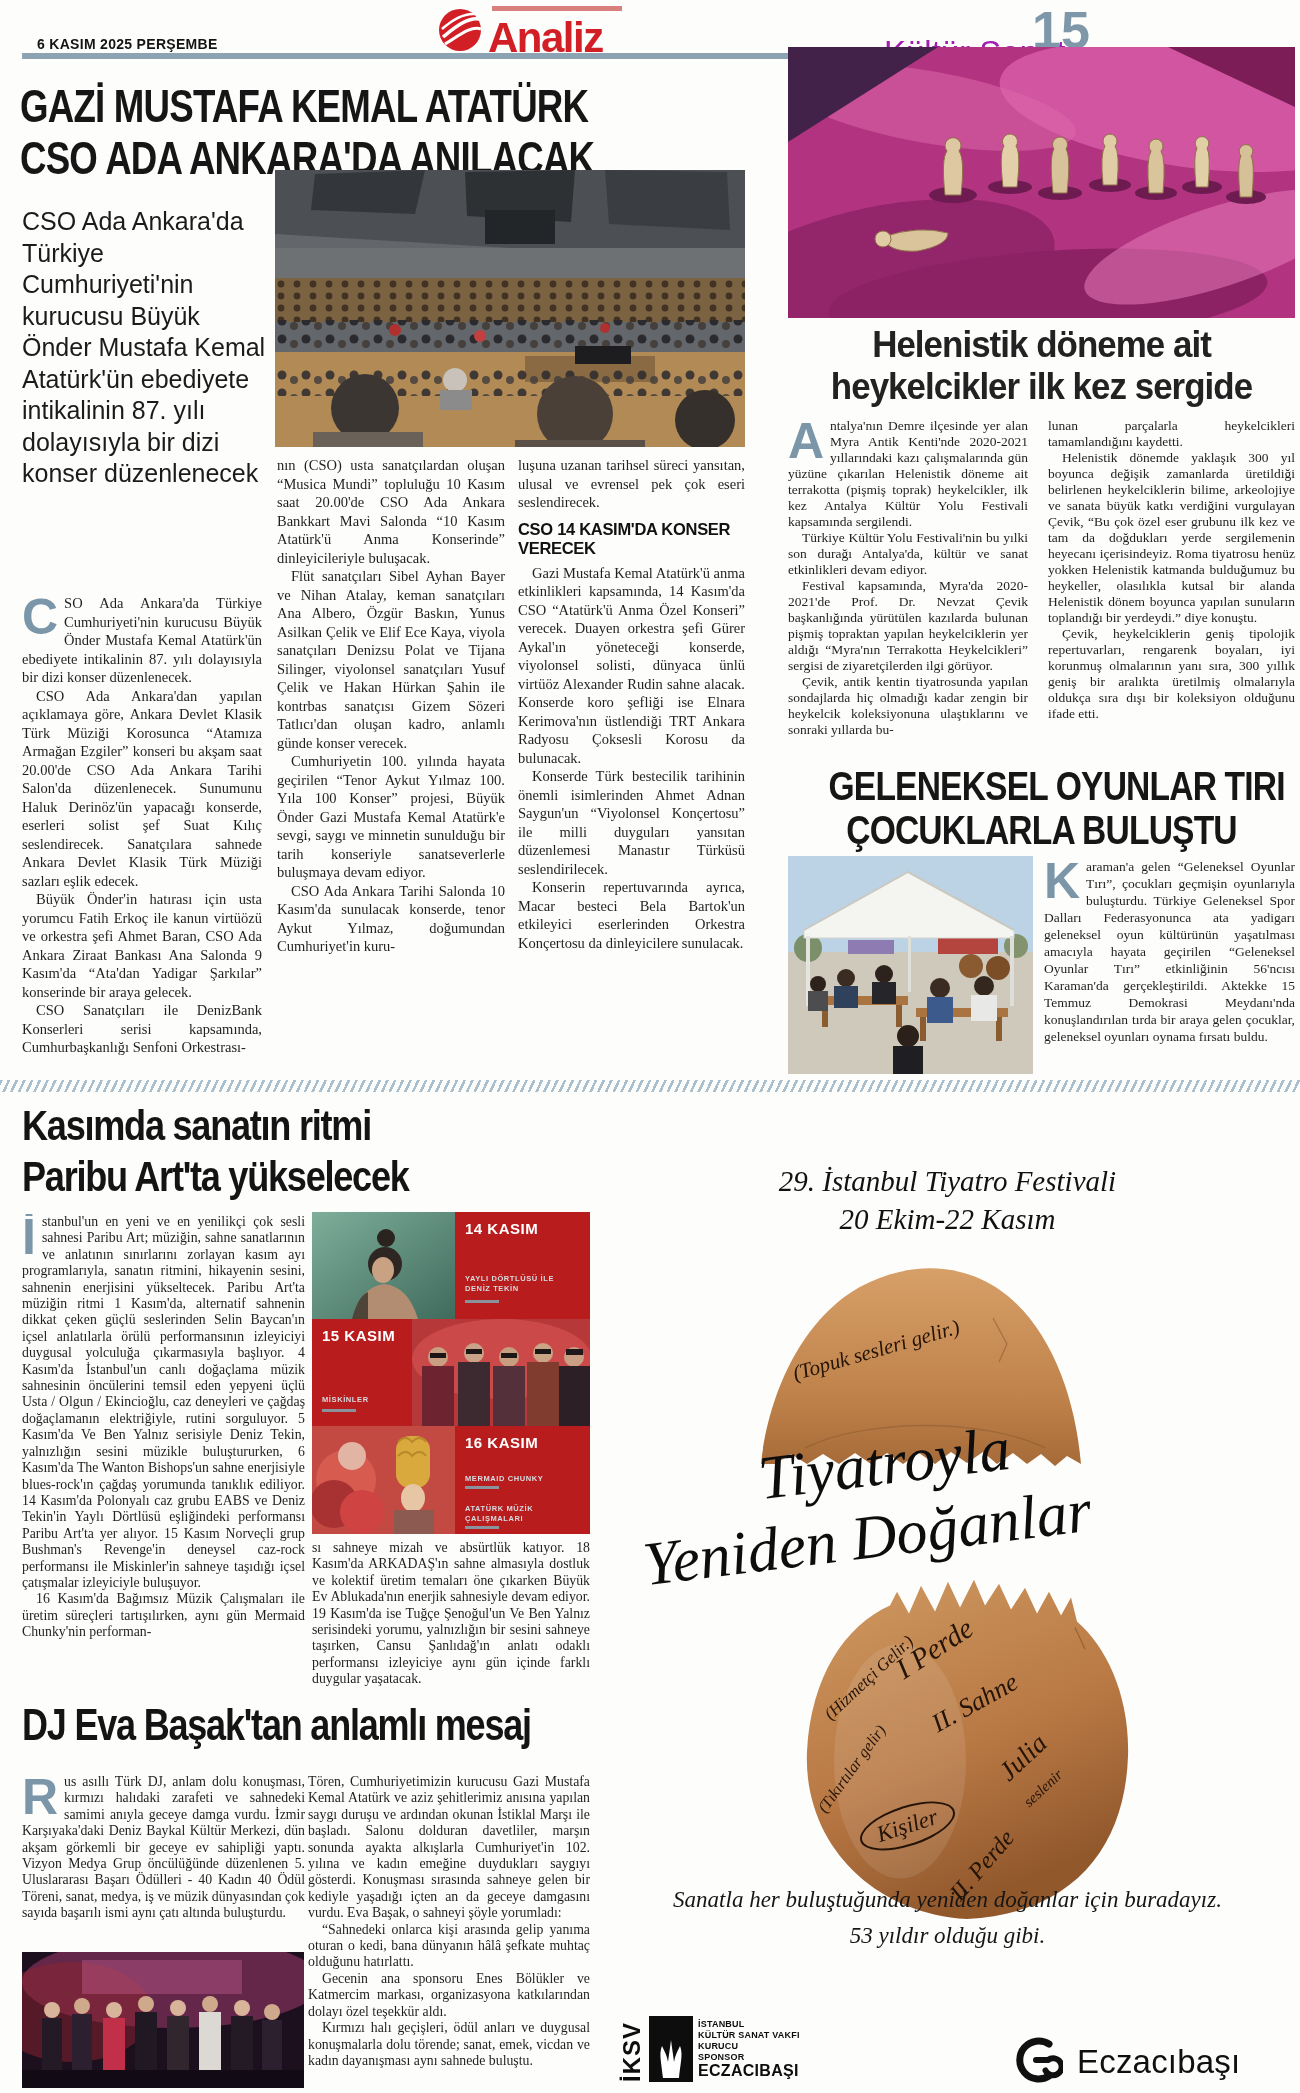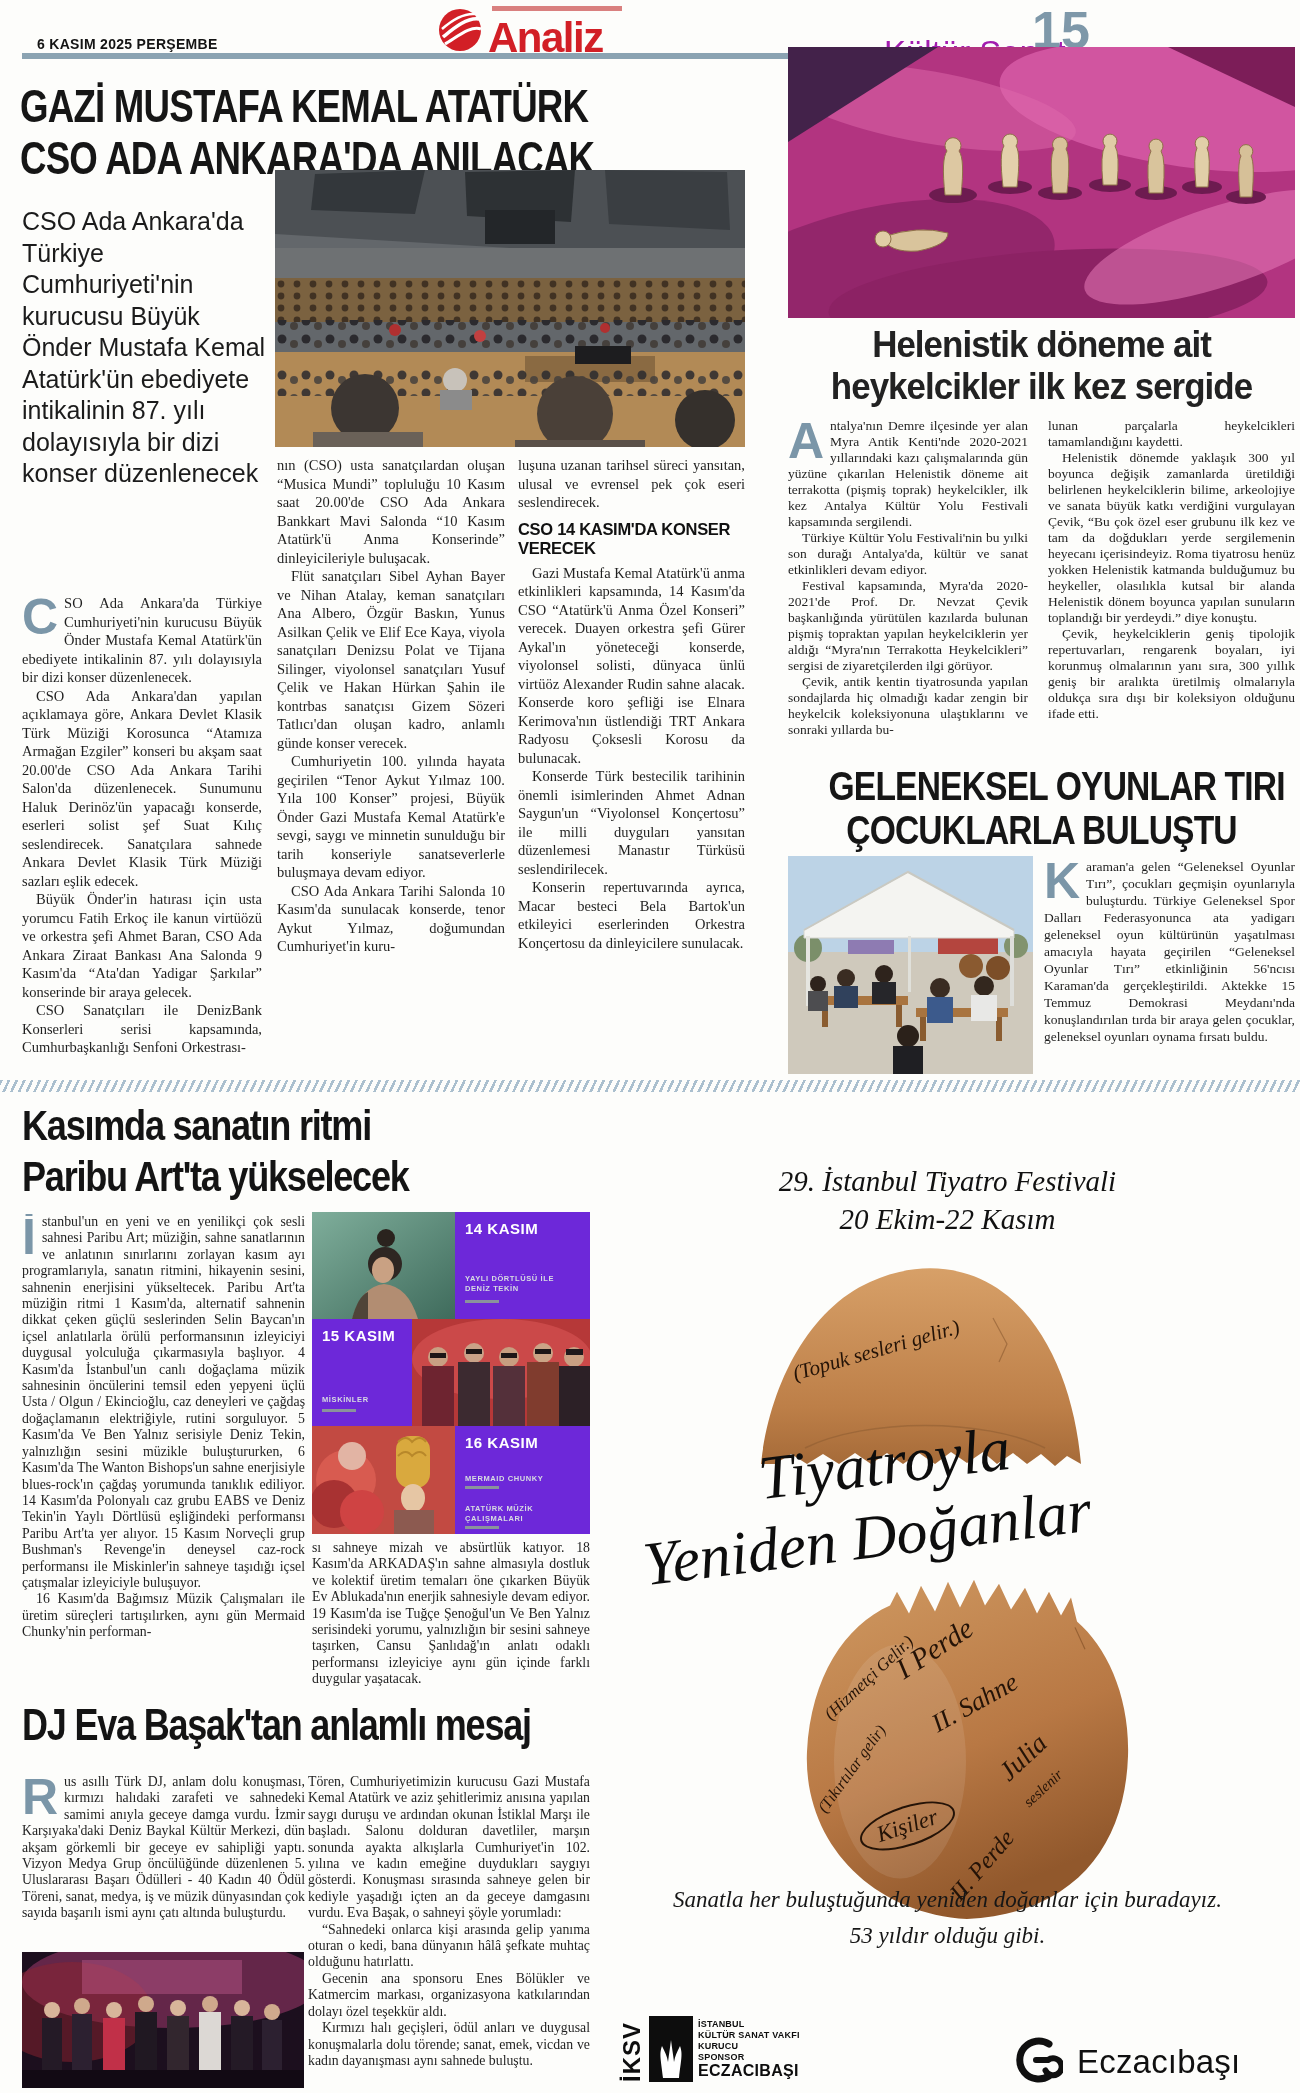--- a/index.html
+++ b/index.html
@@ -41,21 +41,21 @@
 
   
   .rule-hatch{left:0;top:1080px;width:1300px;height:12px;
       background:repeating-linear-gradient(115deg,#aabfce 0 2.5px,transparent 2.5px 7px);}
 
   
   .ph{overflow:hidden;}
   .ph svg{display:block;width:100%;height:100%;}
 
   
-  .tile{position:absolute;background:#6d28d9;color:#fff;}
+  .tile{position:absolute;background:#b91c1c;color:#fff;}
   .tile .tdate{position:absolute;left:10px;top:8px;font:bold 15px "Liberation Sans",sans-serif;letter-spacing:.5px;}
   .tile .ttitle{position:absolute;left:10px;font:bold 7.5px "Liberation Sans",sans-serif;letter-spacing:.6px;color:#d7dce1;line-height:10px;}
   .tile .tbar{position:absolute;left:10px;width:34px;height:3px;background:#8a939c;}
 
   
   .ad-title{left:600px;width:695px;text-align:center;font:italic 29px/38px "Liberation Serif",serif;color:#111;}
   .script-line{font:italic 62px "Liberation Serif",serif;color:#0d0d0d;letter-spacing:0px;white-space:nowrap;}
   .hand{position:absolute;font-family:"Liberation Serif",serif;font-style:italic;color:#241307;white-space:nowrap;}
   .tagline{left:600px;width:695px;text-align:center;font:italic 23px/36px "Liberation Serif",serif;color:#161616;}
 

